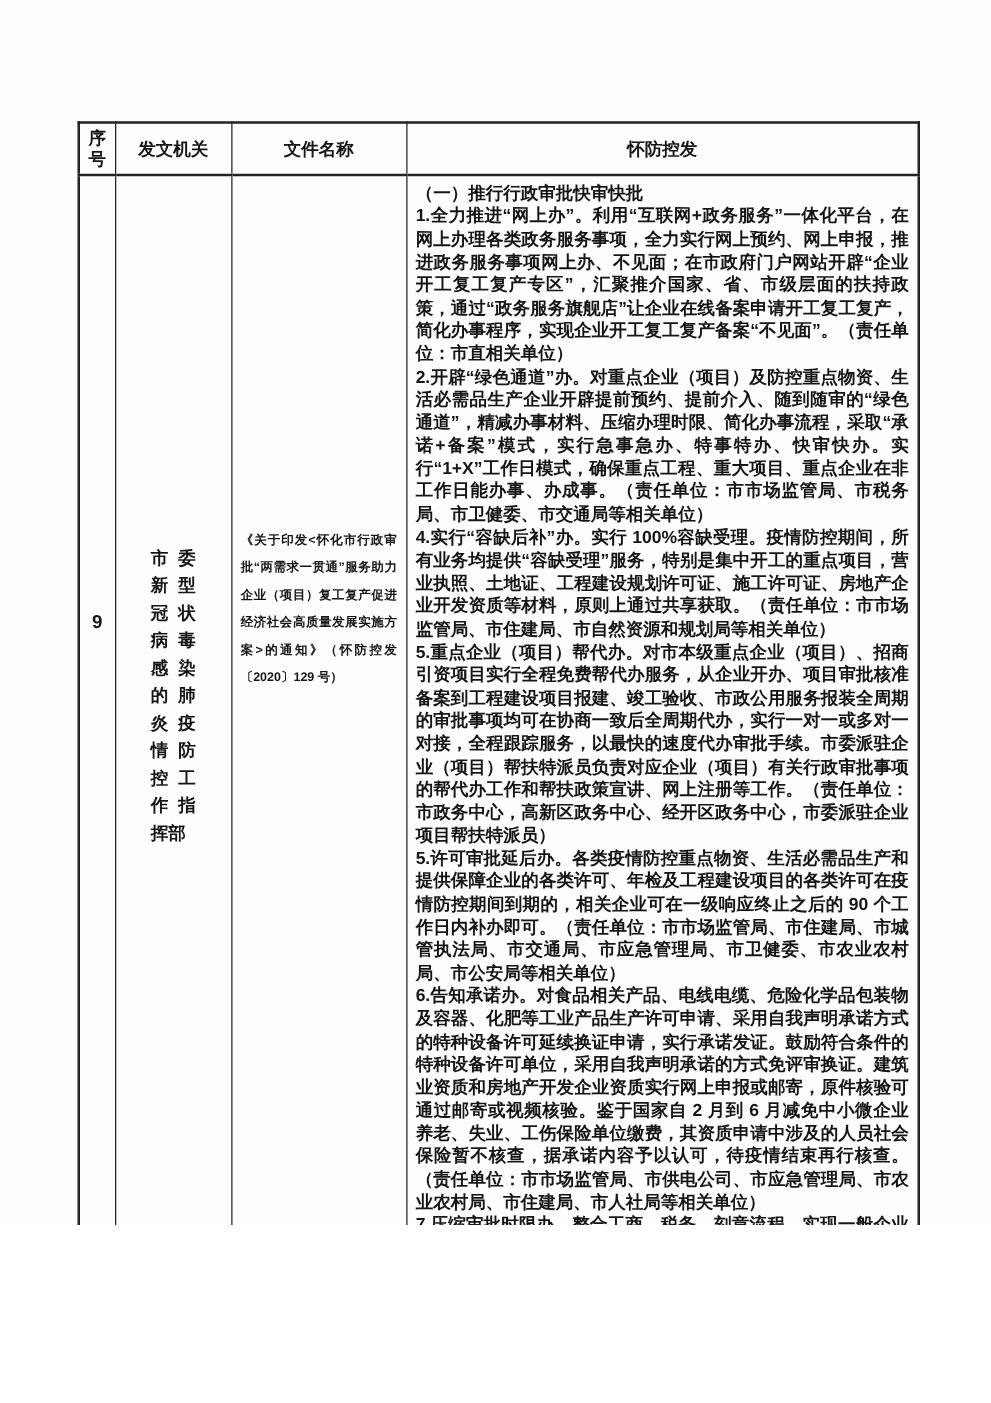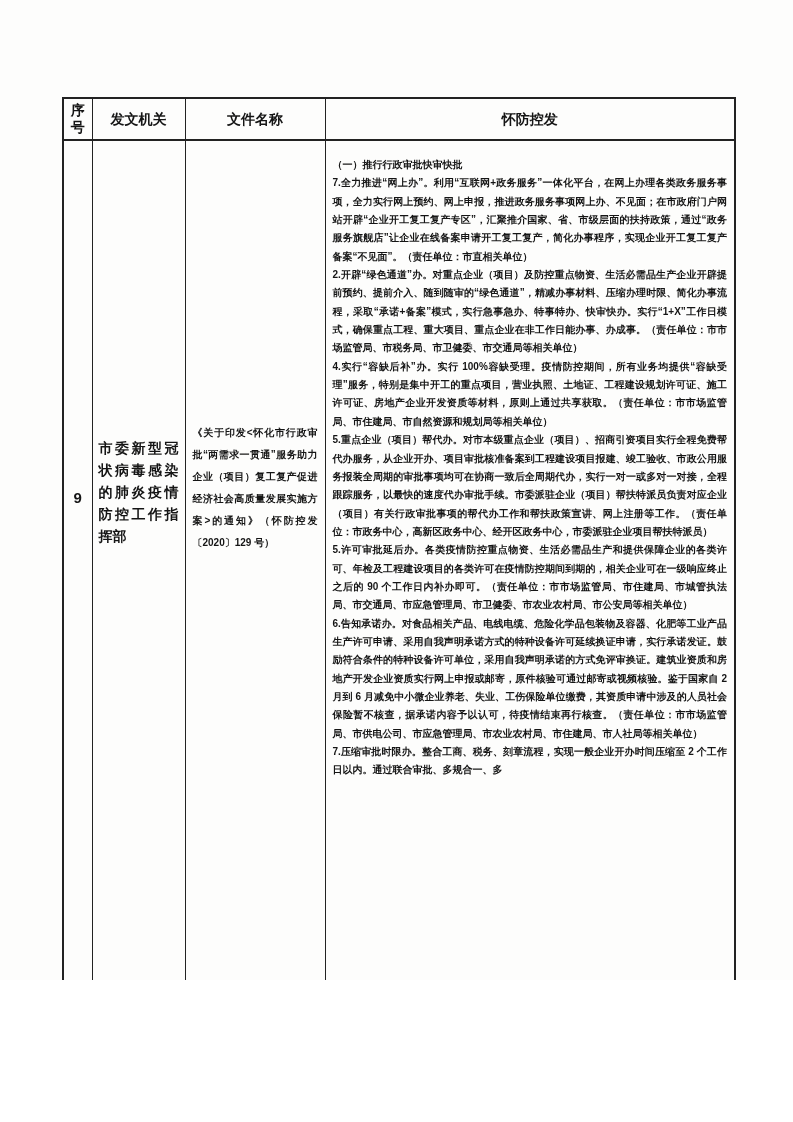--- a/index.html
+++ b/index.html
@@ -40,43 +40,43 @@
   .doc-table th.hdr-main { border-bottom: 2px solid #222; }
   .doc-table td { height: 880px; overflow: hidden; }
   .cell-clip { height: 878px; overflow: hidden; }
   .serial-wrap {
     margin-top: 348px;
     text-align: center;
     font-size: 15px;
   }
   .agency-wrap {
     margin-top: 296px;
-    padding: 0 6px;
+    padding: 0 28px;
     font-size: 14px;
     line-height: 22px;
     text-align: justify;
     text-justify: inter-ideograph;
+    font-family: Liberation Serif, serif;
   }
   .title-wrap {
     margin-top: 281px;
     padding: 0 7px;
     font-size: 10px;
     line-height: 22px;
     text-align: justify;
     text-justify: inter-ideograph;
   }
   .content-wrap {
     padding: 4px 7px 0 7px;
-    font-size: 10px;
+    font-size: 14px;
     line-height: 18.35px;
     text-align: justify;
     text-justify: inter-ideograph;
     height: 876px;
     overflow: hidden;
-    margin-top: 11px;
   }
   .content-wrap p { margin: 0; }
   .page-num {
     position: absolute;
     top: 1027px; left: 0;
     width: 793px;
     text-align: center;
     font-family: "Liberation Serif", "DejaVu Serif", serif;
     font-weight: 400;
     font-size: 14px;
@@ -116,21 +116,21 @@
           </div>
         </td>
         <td>
           <div class="cell-clip">
             <div class="title-wrap">《关于印发&lt;怀化市行政审批“两需求一贯通”服务助力企业（项目）复工复产促进经济社会高质量发展实施方案&gt;的通知》（怀防控发〔2020〕129 号）</div>
           </div>
         </td>
         <td>
           <div class="content-wrap">
             <p>（一）推行行政审批快审快批</p>
-            <p>7.全力推进“网上办”。利用“互联网+政务服务”一体化平台，在网上办理各类政务服务事项，全力实行网上预约、网上申报，推进政务服务事项网上办、不见面；在市政府门户网站开辟“企业开工复工复产专区”，汇聚推介国家、省、市级层面的扶持政策，通过“政务服务旗舰店”让企业在线备案申请开工复工复产，简化办事程序，实现企业开工复工复产备案“不见面”。（责任单位：市直相关单位）</p>
+            <p>1.全力推进“网上办”。利用“互联网+政务服务”一体化平台，在网上办理各类政务服务事项，全力实行网上预约、网上申报，推进政务服务事项网上办、不见面；在市政府门户网站开辟“企业开工复工复产专区”，汇聚推介国家、省、市级层面的扶持政策，通过“政务服务旗舰店”让企业在线备案申请开工复工复产，简化办事程序，实现企业开工复工复产备案“不见面”。（责任单位：市直相关单位）</p>
             <p>2.开辟“绿色通道”办。对重点企业（项目）及防控重点物资、生活必需品生产企业开辟提前预约、提前介入、随到随审的“绿色通道”，精减办事材料、压缩办理时限、简化办事流程，采取“承诺+备案”模式，实行急事急办、特事特办、快审快办。实行“1+X”工作日模式，确保重点工程、重大项目、重点企业在非工作日能办事、办成事。（责任单位：市市场监管局、市税务局、市卫健委、市交通局等相关单位）</p>
             <p>4.实行“容缺后补”办。实行 100%容缺受理。疫情防控期间，所有业务均提供“容缺受理”服务，特别是集中开工的重点项目，营业执照、土地证、工程建设规划许可证、施工许可证、房地产企业开发资质等材料，原则上通过共享获取。（责任单位：市市场监管局、市住建局、市自然资源和规划局等相关单位）</p>
             <p>5.重点企业（项目）帮代办。对市本级重点企业（项目）、招商引资项目实行全程免费帮代办服务，从企业开办、项目审批核准备案到工程建设项目报建、竣工验收、市政公用服务报装全周期的审批事项均可在协商一致后全周期代办，实行一对一或多对一对接，全程跟踪服务，以最快的速度代办审批手续。市委派驻企业（项目）帮扶特派员负责对应企业（项目）有关行政审批事项的帮代办工作和帮扶政策宣讲、网上注册等工作。（责任单位：市政务中心，高新区政务中心、经开区政务中心，市委派驻企业项目帮扶特派员）</p>
             <p>5.许可审批延后办。各类疫情防控重点物资、生活必需品生产和提供保障企业的各类许可、年检及工程建设项目的各类许可在疫情防控期间到期的，相关企业可在一级响应终止之后的 90 个工作日内补办即可。（责任单位：市市场监管局、市住建局、市城管执法局、市交通局、市应急管理局、市卫健委、市农业农村局、市公安局等相关单位）</p>
             <p>6.告知承诺办。对食品相关产品、电线电缆、危险化学品包装物及容器、化肥等工业产品生产许可申请、采用自我声明承诺方式的特种设备许可延续换证申请，实行承诺发证。鼓励符合条件的特种设备许可单位，采用自我声明承诺的方式免评审换证。建筑业资质和房地产开发企业资质实行网上申报或邮寄，原件核验可通过邮寄或视频核验。鉴于国家自 2 月到 6 月减免中小微企业养老、失业、工伤保险单位缴费，其资质申请中涉及的人员社会保险暂不核查，据承诺内容予以认可，待疫情结束再行核查。（责任单位：市市场监管局、市供电公司、市应急管理局、市农业农村局、市住建局、市人社局等相关单位）</p>
             <p>7.压缩审批时限办。整合工商、税务、刻章流程，实现一般企业开办时间压缩至 2 个工作日以内。通过联合审批、多规合一、多</p>
           </div>
         </td>
       </tr>
     </tbody>

